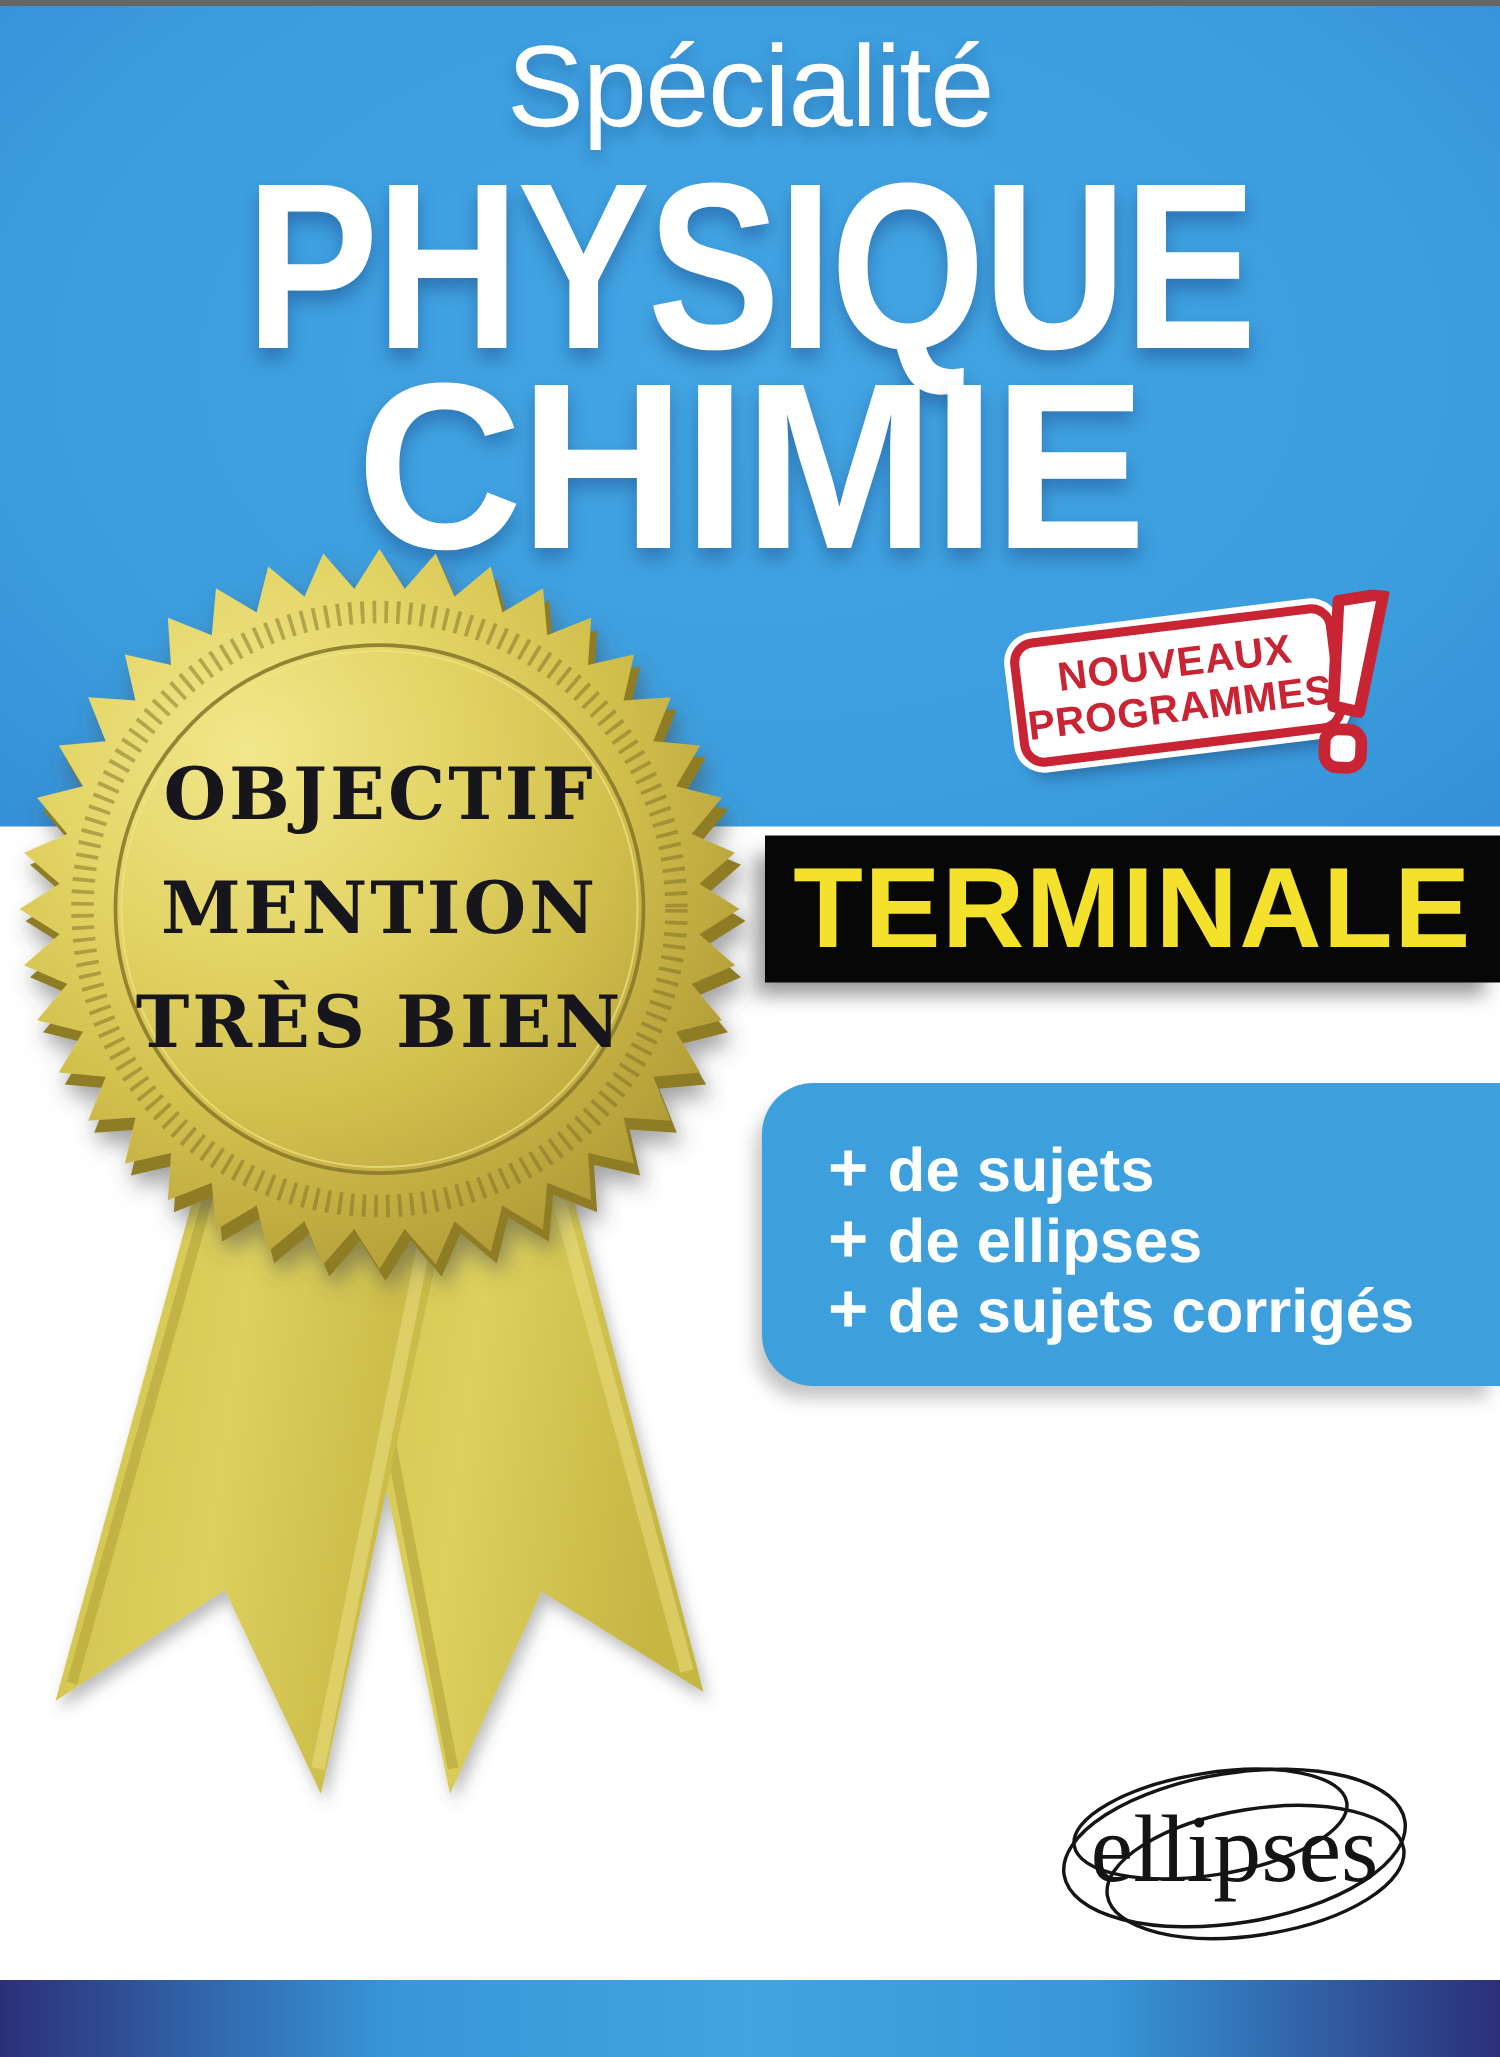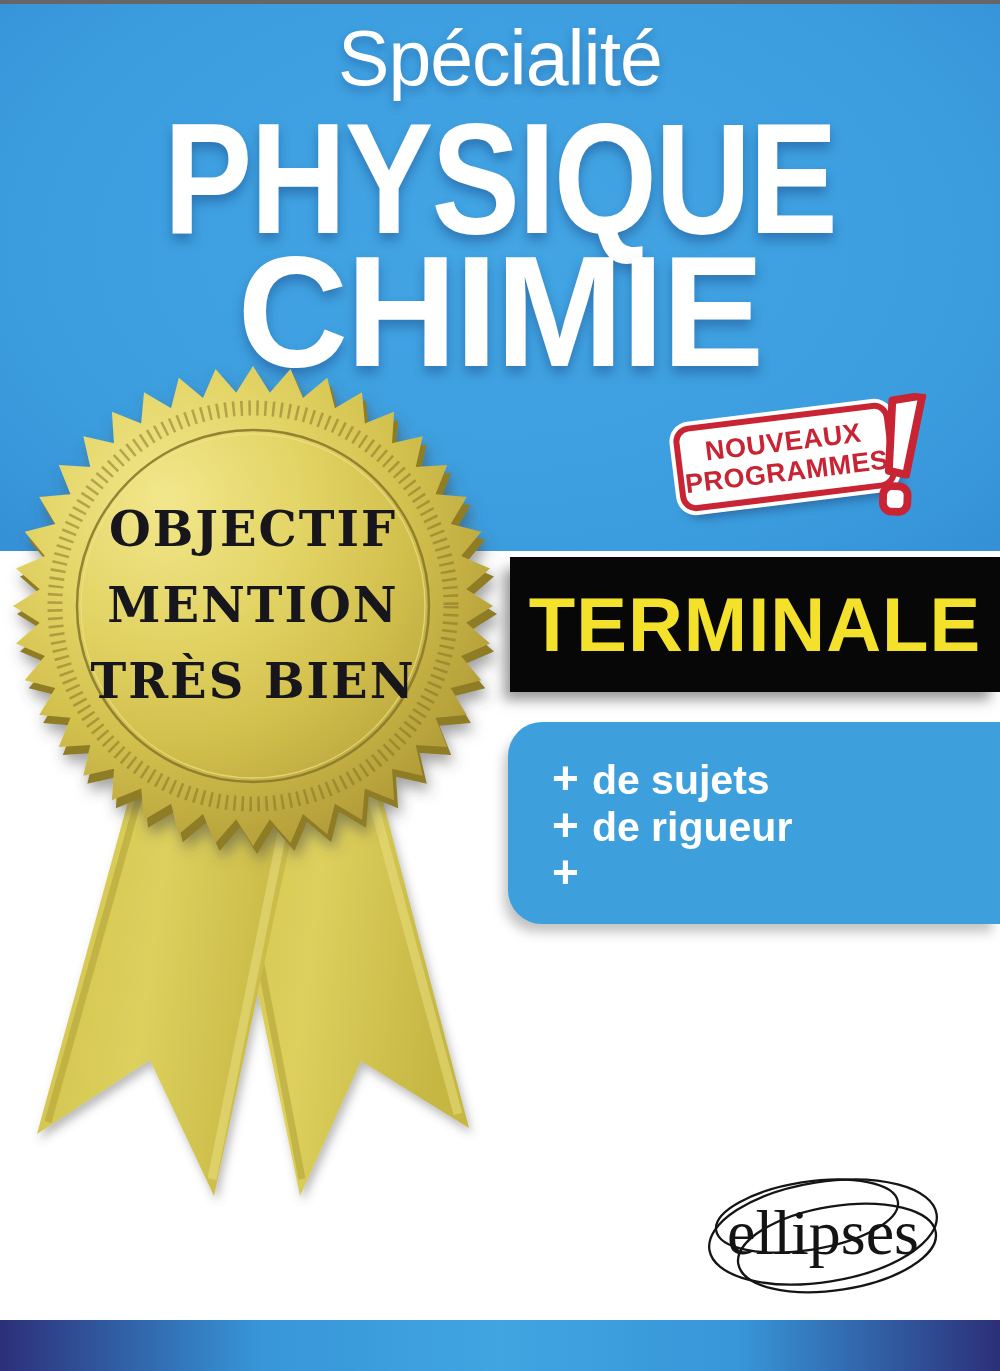--- a/index.html
+++ b/index.html
@@ -42,21 +42,21 @@
 
   
   .medal-svg{position:absolute;left:0;top:330px;width:520px;height:890px;}
   .medal-text{
     font-family:"DejaVu Serif",serif;font-weight:700;font-size:48px;
     letter-spacing:2px;fill:#14141c;text-anchor:middle;
   }
 
   
   .level-band{
-    position:absolute;left:510px;top:553px;right:0;height:135px;
+    position:absolute;left:510px;top:553px;right:0;height:98px;
     background:#070708;display:flex;align-items:center;justify-content:center;
     box-shadow:-8px 10px 12px -2px rgba(70,70,70,.55);
   }
   .level-text{
     color:#f3e12c;font-weight:700;font-size:76px;letter-spacing:1px;line-height:1;
   }
 
   
   .features-box{
     position:absolute;left:508px;top:718px;right:0;height:202px;
@@ -152,24 +152,25 @@
     <span class="level-text">TERMINALE</span>
   </div>
 
   <div class="features-box">
     <div class="feature-row">
       <span class="feature-plus">+</span>
       <span class="feature-label">de sujets</span>
     </div>
     <div class="feature-row">
       <span class="feature-plus">+</span>
-      <span class="feature-label">de rigueur</span>
+      <span class="feature-label">de ellipses</span>
     </div>
     <div class="feature-row">
       <span class="feature-plus">+</span>
+      <span class="feature-label">de sujets corrigés</span>
     </div>
   </div>
 
   <svg class="logo-svg" viewBox="0 0 280 145" xmlns="http://www.w3.org/2000/svg">
     <g fill="none" stroke="#151515" stroke-width="2.3">
       <ellipse cx="122" cy="50" rx="92" ry="34" transform="rotate(-9 122 50)"></ellipse>
       <ellipse cx="138" cy="66" rx="115" ry="50" transform="rotate(-9 138 66)"></ellipse>
       <ellipse cx="152" cy="82" rx="100" ry="42" transform="rotate(-9 152 82)"></ellipse>
     </g>
     <text class="logo-text" x="138" y="88">ellipses</text>

